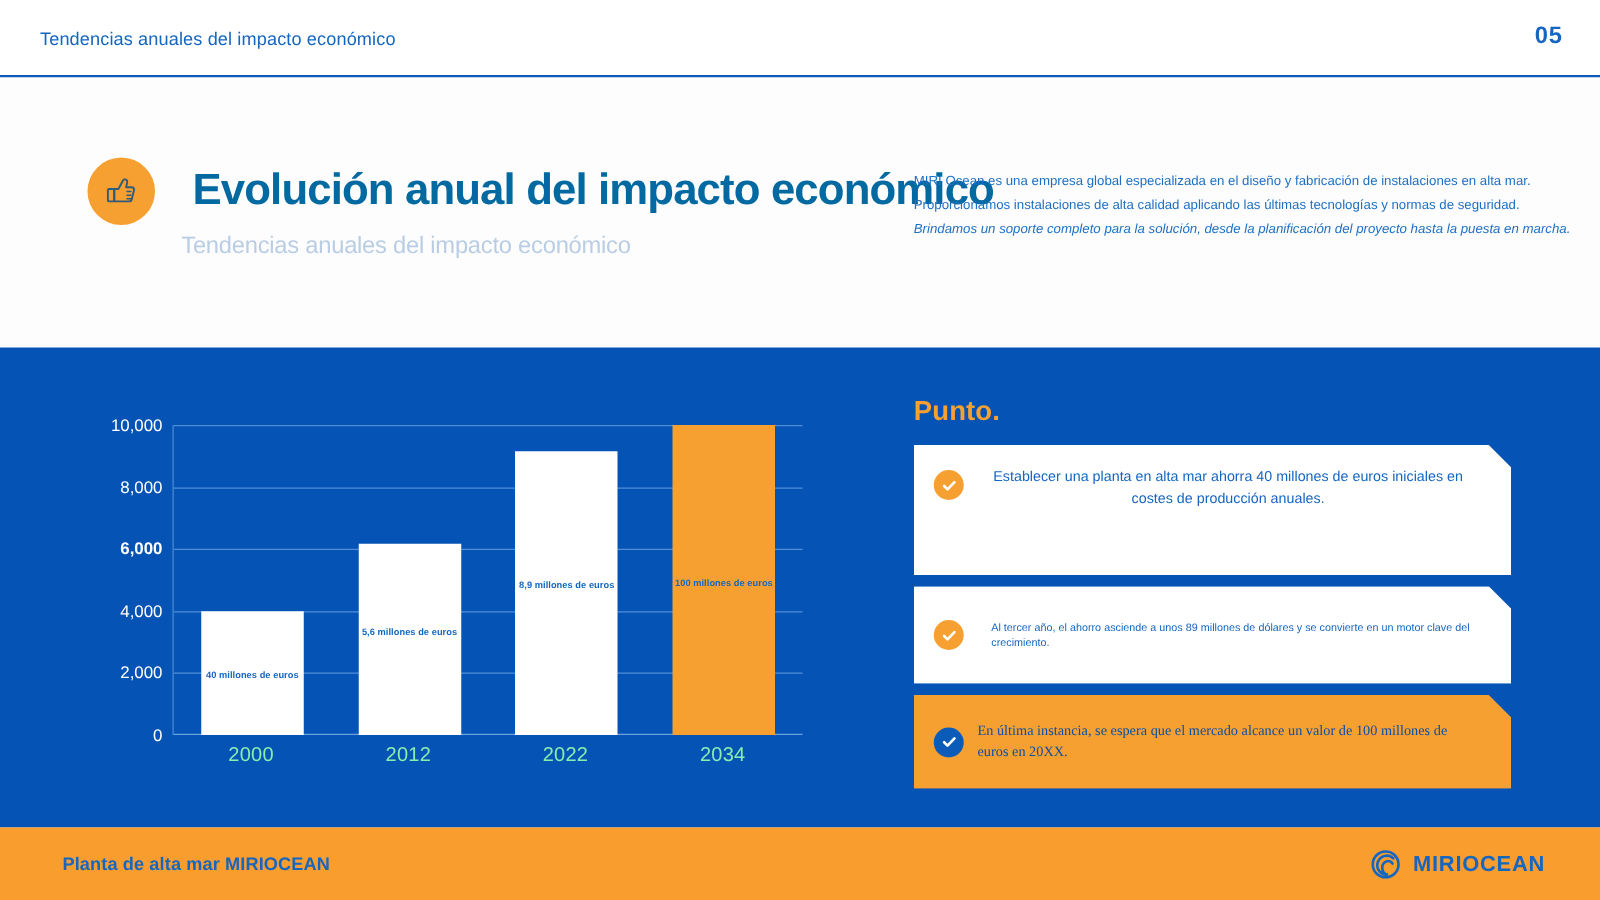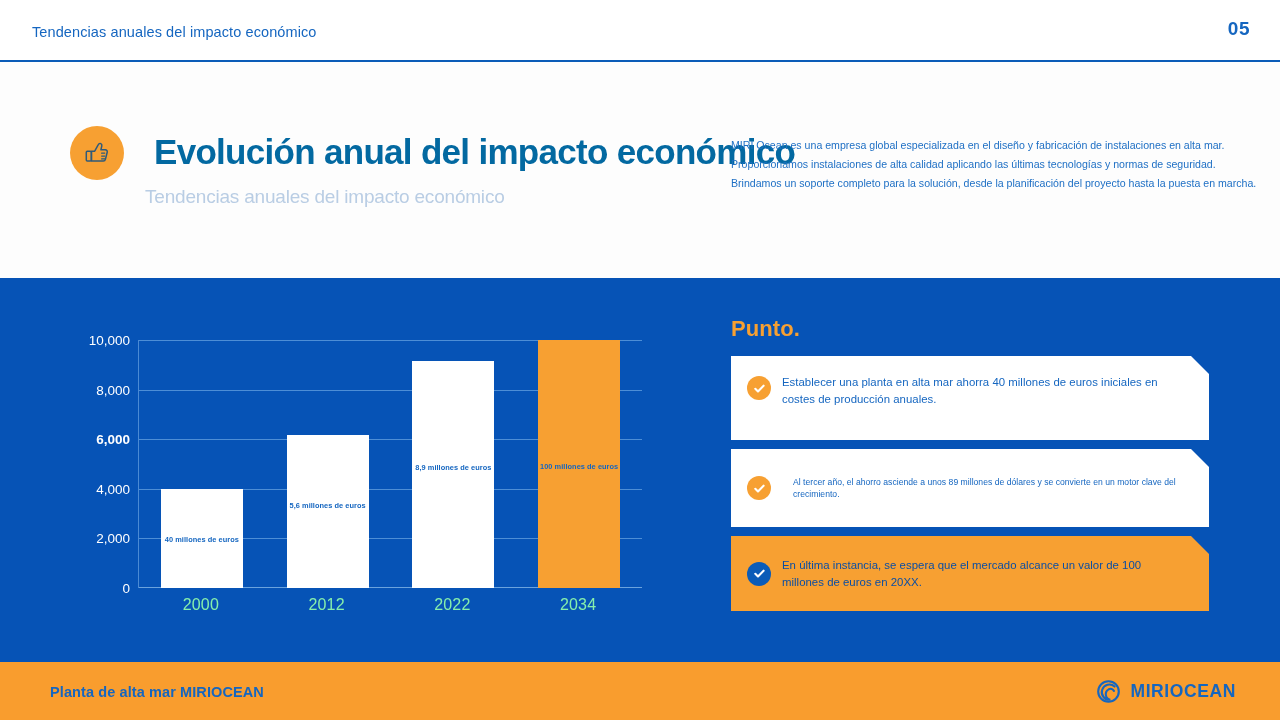--- a/index.html
+++ b/index.html
@@ -98,21 +98,21 @@
     top: 78px;
     width: 530px;
   }
   .hero-desc p {
     margin: 0 0 8px 0;
     font-size: 10.6px;
     line-height: 1.06;
     color: #1e6fc4;
     white-space: nowrap;
   }
-  .hero-desc p:last-child { margin-bottom: 0; }
+  .hero-desc p:last-child { margin-bottom: 0; font-style: italic; }
 
   
   .body-blue {
     position: absolute;
     left: 0; top: 278px;
     width: 1280px;
     height: 384px;
     background: #0653b6;
   }
 
@@ -227,26 +227,27 @@
     width: 478px;
     background: #ffffff;
     display: flex;
     align-items: flex-start;
     box-sizing: border-box;
     padding: 18px 26px 18px 16px;
     margin-bottom: 9px;
     -webkit-clip-path: polygon(0 0, calc(100% - 18px) 0, 100% 18px, 100% 100%, 0 100%);
     clip-path: polygon(0 0, calc(100% - 18px) 0, 100% 18px, 100% 100%, 0 100%);
   }
-  .point-card.c1 { height: 84px; }
+  .point-card.c1 { height: 104px; text-align: center; }
   .point-card.c2 { height: 78px; align-items: center; }
   .point-card.c3 {
     height: 75px;
     background: #f7a032;
     align-items: center;
+    font-family: Liberation Serif, serif;
   }
   .check {
     flex: 0 0 auto;
     width: 24px;
     height: 24px;
     border-radius: 50%;
     background: #f7a032;
     display: flex;
     align-items: center;
     justify-content: center;

